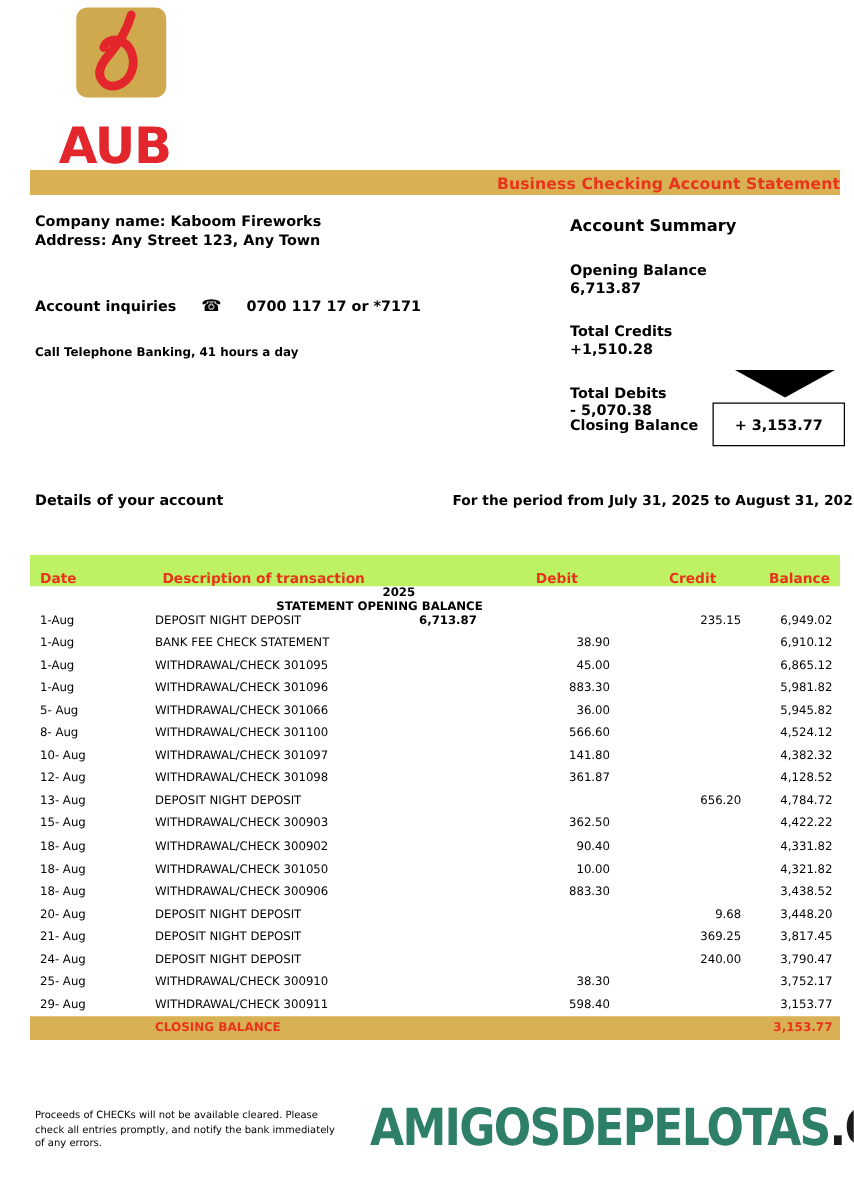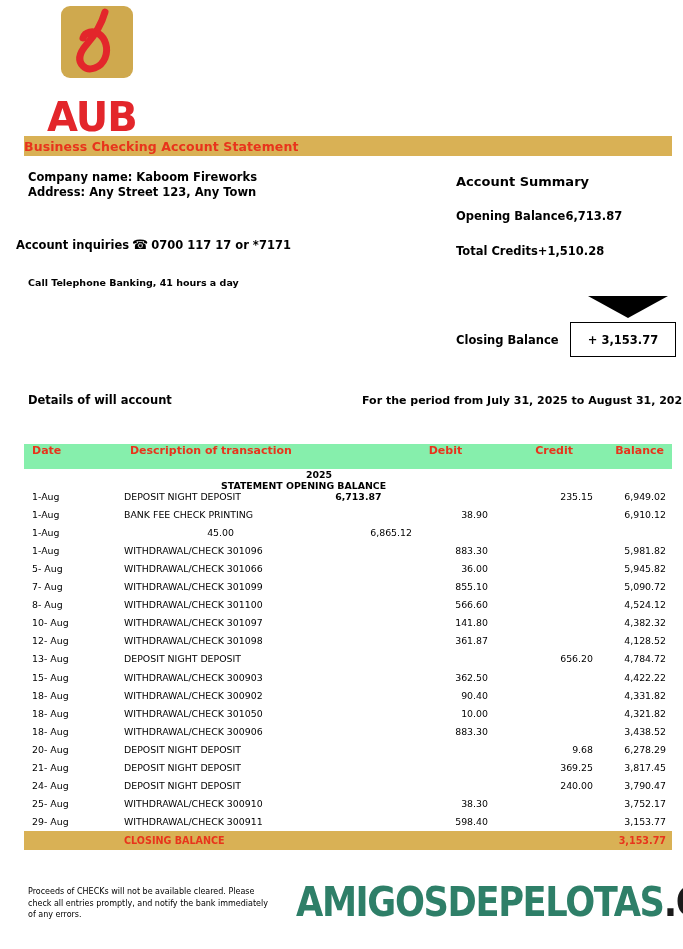--- a/index.html
+++ b/index.html
@@ -41,61 +41,62 @@
     font-weight: 700;
     letter-spacing: 1.1px;
     color: #e3262b;
     margin-top: 1px;
   }
 
   
   .title-band {
     position: absolute; left: 24px; top: 136px; width: 648px; height: 20px;
     background: #d9b155;
-    display: flex; align-items: center; justify-content: flex-start;
+    display: flex; align-items: center; justify-content: flex-end;
   }
   .title-band-text {
     color: #e8341c;
     font-size: 12.5px;
     font-weight: 700;
     font-family: "DejaVu Sans", sans-serif;
     letter-spacing: 0.1px;
   }
 
   
   .info-left { position: absolute; left: 28px; top: 170px; width: 400px; }
   .info-line {
     font-size: 11.5px; font-weight: 700; line-height: 15px;
     font-family: "DejaVu Sans", sans-serif;
   }
   .info-inquiries {
-    position: absolute; left: 16px; top: 238px;
+    position: absolute; left: 28px; top: 238px;
     font-size: 11.5px; font-weight: 700;
     font-family: "DejaVu Sans", sans-serif;
-    display: flex; align-items: flex-start; gap: 3px;
+    display: flex; align-items: center; gap: 20px;
   }
   .phone-icon { font-size: 13px; line-height: 13px; }
   .info-call {
     position: absolute; left: 28px; top: 277px;
     font-size: 9.5px; font-weight: 700;
     font-family: "DejaVu Sans", sans-serif;
   }
 
   
   .summary { position: absolute; left: 456px; top: 174px; width: 220px; }
   .summary-title {
     font-size: 13px; font-weight: 700;
     font-family: "DejaVu Sans", sans-serif;
     margin-bottom: 20px;
   }
   .summary-row {
-    display: flex; justify-content: flex-start; align-items: baseline;
+    display: flex; justify-content: flex-end; align-items: baseline;
     font-size: 11.5px; font-weight: 700;
     font-family: "DejaVu Sans", sans-serif;
     margin-bottom: 21px;
+    flex-direction: column;
   }
   .summary-row .lbl { white-space: nowrap; }
   .summary-row .val { white-space: nowrap; text-align: right; }
 
   .triangle {
     position: absolute; left: 588px; top: 296px;
     width: 0; height: 0;
     border-left: 40px solid transparent;
     border-right: 40px solid transparent;
     border-top: 22px solid #000000;
@@ -126,22 +127,22 @@
   .details-period {
     position: absolute; left: 362px; top: 394px;
     font-size: 11px; font-weight: 700;
     font-family: "DejaVu Sans", sans-serif;
     white-space: nowrap;
   }
 
   
   .table { position: absolute; left: 24px; top: 444px; width: 648px; }
   .thead {
-    background: #86efac; height: 25px;
-    display: flex; align-items: flex-start;
+    background: #bef264; height: 25px;
+    display: flex; align-items: flex-end;
     color: #e8341c; font-weight: 700; font-size: 11px;
     font-family: "DejaVu Sans", sans-serif;
     gap: 15px;
   }
   .trow {
     display: flex; align-items: center; height: 18.1px;
     font-size: 9.4px;
     font-family: "DejaVu Sans", sans-serif;
   }
   .trow.opening { font-weight: 700; flex-direction: column; }
@@ -217,30 +218,34 @@
     <div class="summary-title">Account Summary</div>
 
     <div class="summary-row">
       <span class="lbl">Opening Balance</span>
       <span class="val">6,713.87</span>
     </div>
     <div class="summary-row">
       <span class="lbl">Total Credits</span>
       <span class="val">+1,510.28</span>
     </div>
+    <div class="summary-row">
+      <span class="lbl">Total Debits</span>
+      <span class="val">- 5,070.38</span>
+    </div>
   </div>
 
   <div class="triangle"></div>
 
   <div class="closing-row">
     <span class="closing-label">Closing Balance</span>
     <span class="closing-box">+ 3,153.77</span>
   </div>
 
-  <div class="details-label">Details of will account</div>
+  <div class="details-label">Details of your account</div>
   <div class="details-period">For the period from July 31, 2025 to August 31, 2025</div>
 
   <div class="table">
     <div class="thead">
       <div class="c-date">Date</div>
       <div class="c-desc">Description of transaction</div>
       <div class="c-debit">Debit</div>
       <div class="c-credit">Credit</div>
       <div class="c-bal">Balance</div>
     </div>
@@ -255,53 +260,47 @@
         </div>
         <div class="trow">
           <div class="c-date">1-Aug</div>
           <div class="c-desc">DEPOSIT NIGHT DEPOSIT</div>
           <div class="c-debit"></div>
           <div class="c-credit">235.15</div>
           <div class="c-bal">6,949.02</div>
         </div>
         <div class="trow">
           <div class="c-date">1-Aug</div>
-          <div class="c-desc">BANK FEE CHECK PRINTING</div>
+          <div class="c-desc">BANK FEE CHECK STATEMENT</div>
           <div class="c-debit">38.90</div>
           <div class="c-credit"></div>
           <div class="c-bal">6,910.12</div>
         </div>
         <div class="trow">
           <div class="c-date">1-Aug</div>
+          <div class="c-desc">WITHDRAWAL/CHECK 301095</div>
           <div class="c-debit">45.00</div>
           <div class="c-credit"></div>
           <div class="c-bal">6,865.12</div>
         </div>
         <div class="trow">
           <div class="c-date">1-Aug</div>
           <div class="c-desc">WITHDRAWAL/CHECK 301096</div>
           <div class="c-debit">883.30</div>
           <div class="c-credit"></div>
           <div class="c-bal">5,981.82</div>
         </div>
         <div class="trow">
           <div class="c-date">5- Aug</div>
           <div class="c-desc">WITHDRAWAL/CHECK 301066</div>
           <div class="c-debit">36.00</div>
           <div class="c-credit"></div>
           <div class="c-bal">5,945.82</div>
         </div>
         <div class="trow">
-          <div class="c-date">7- Aug</div>
-          <div class="c-desc">WITHDRAWAL/CHECK 301099</div>
-          <div class="c-debit">855.10</div>
-          <div class="c-credit"></div>
-          <div class="c-bal">5,090.72</div>
-        </div>
-        <div class="trow">
           <div class="c-date">8- Aug</div>
           <div class="c-desc">WITHDRAWAL/CHECK 301100</div>
           <div class="c-debit">566.60</div>
           <div class="c-credit"></div>
           <div class="c-bal">4,524.12</div>
         </div>
         <div class="trow">
           <div class="c-date">10- Aug</div>
           <div class="c-desc">WITHDRAWAL/CHECK 301097</div>
           <div class="c-debit">141.80</div>
@@ -348,21 +347,21 @@
           <div class="c-desc">WITHDRAWAL/CHECK 300906</div>
           <div class="c-debit">883.30</div>
           <div class="c-credit"></div>
           <div class="c-bal">3,438.52</div>
         </div>
         <div class="trow">
           <div class="c-date">20- Aug</div>
           <div class="c-desc">DEPOSIT NIGHT DEPOSIT</div>
           <div class="c-debit"></div>
           <div class="c-credit">9.68</div>
-          <div class="c-bal">6,278.29</div>
+          <div class="c-bal">3,448.20</div>
         </div>
         <div class="trow">
           <div class="c-date">21- Aug</div>
           <div class="c-desc">DEPOSIT NIGHT DEPOSIT</div>
           <div class="c-debit"></div>
           <div class="c-credit">369.25</div>
           <div class="c-bal">3,817.45</div>
         </div>
         <div class="trow">
           <div class="c-date">24- Aug</div>

